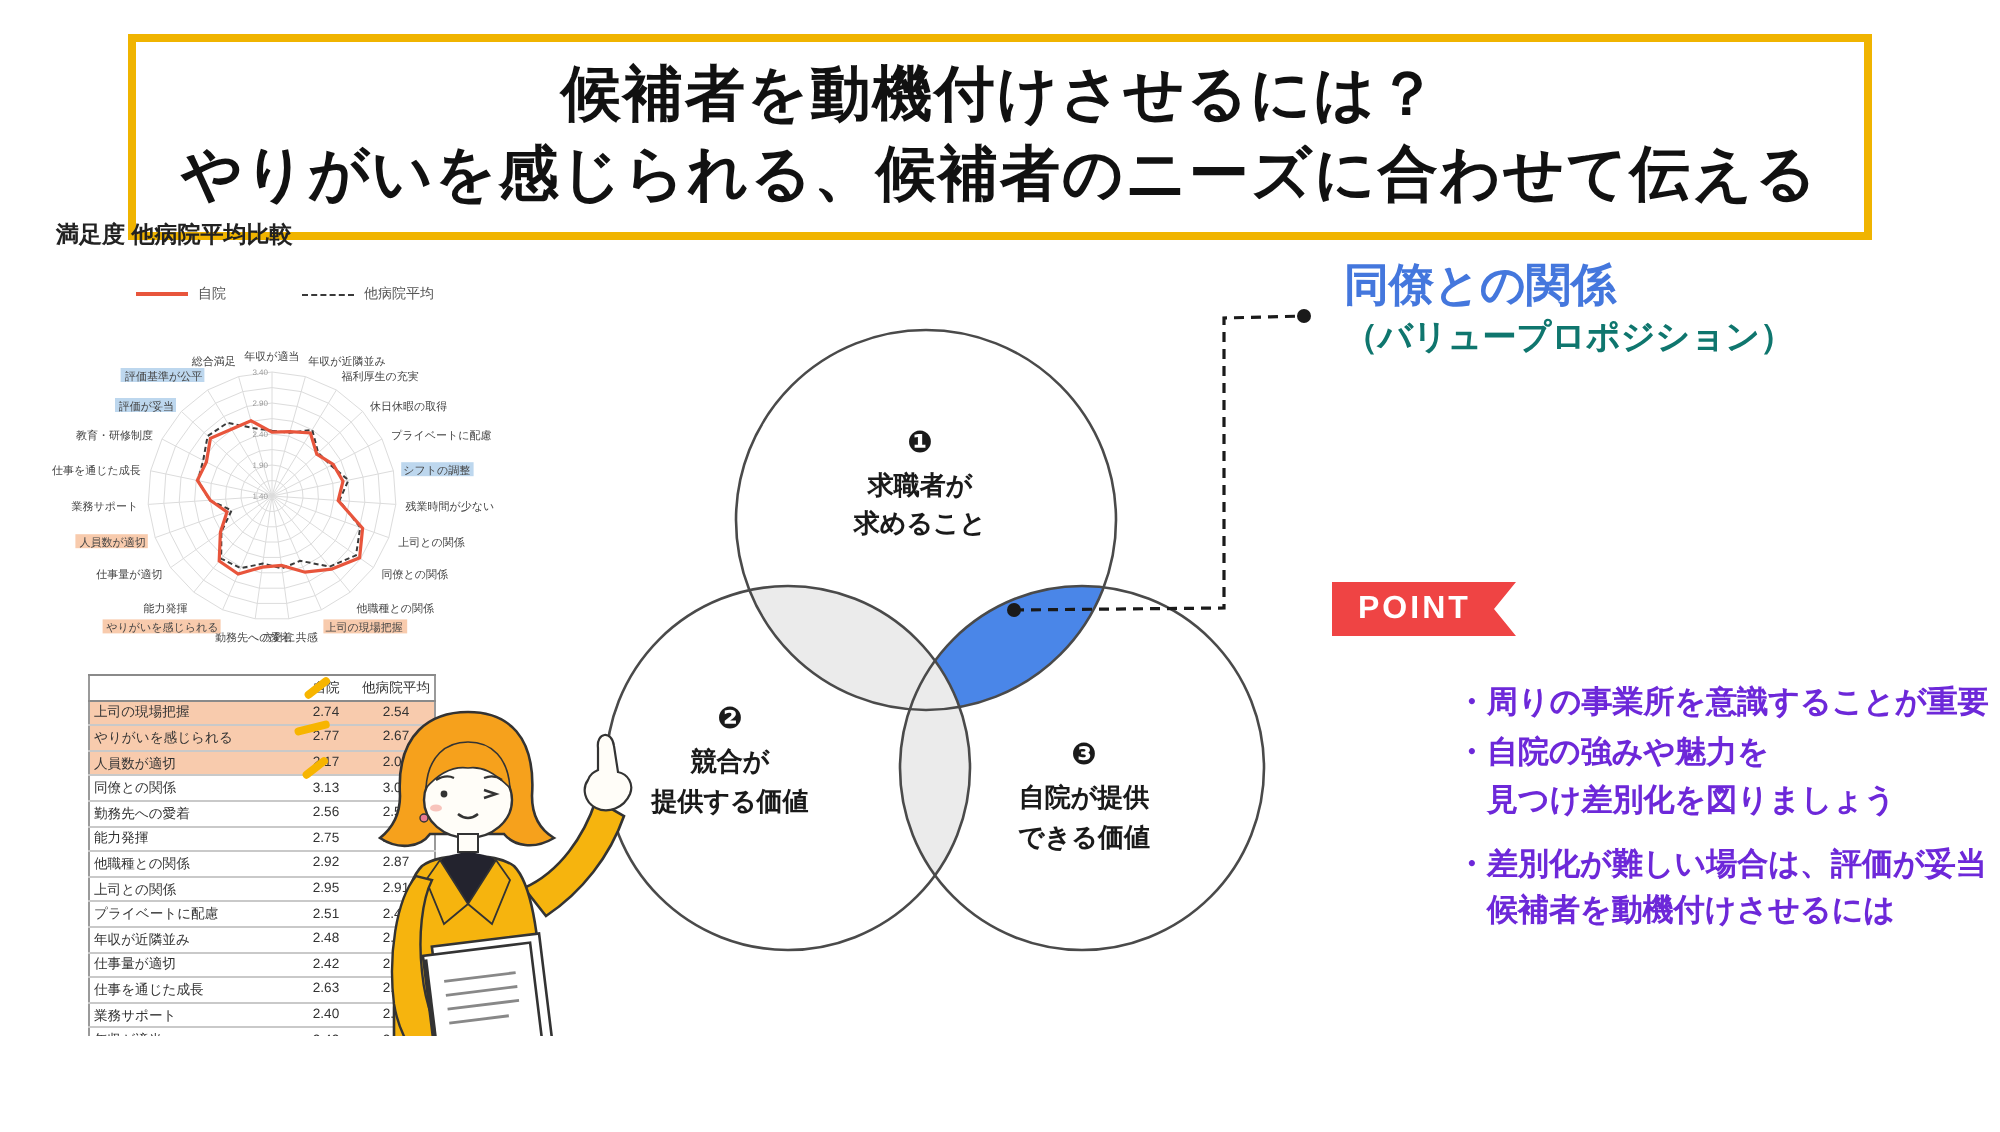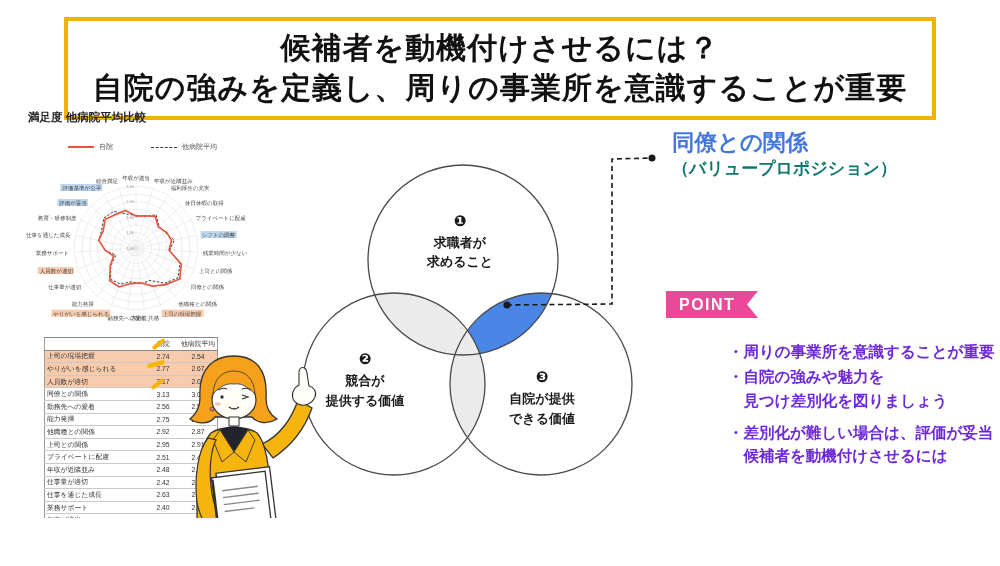--- a/index.html
+++ b/index.html
@@ -42,21 +42,21 @@
   .bullets li div:first-child::before{content:"・";margin-left:-1em;}
   .bullets li.gap{margin-top:9px;}
 </style>
 </head>
 <body>
 
 <div id="page">
 
   <div class="banner" style="border-color: rgb(240, 180, 0);">
     <div>候補者を動機付けさせるには？</div>
-    <div>自院の強みを定義し、周りの事業所を意識することが重要</div>
+    <div>やりがいを感じられる、候補者のニーズに合わせて伝える</div>
   </div>
 
   <div class="radar-title">満足度 他病院平均比較</div>
   <div class="legend">
     <div class="item">
       <span class="line-own"></span>
       <span>自院</span>
     </div>
     <div class="item">
       <span class="line-avg"></span>
@@ -280,21 +280,21 @@
 
   <svg id="connector-svg" width="165" height="165" viewBox="0 0 165 165">
     <path d="M7,155 L112,154 L112,9 L152,8" fill="none" stroke="#1a1a1a" stroke-width="1.6" stroke-dasharray="5,3.5"></path>
     <circle cx="7" cy="155" r="3.5" fill="#1a1a1a"></circle>
     <circle cx="152" cy="8" r="3.5" fill="#1a1a1a"></circle>
   </svg>
 
   <div class="callout-title" style="color: rgb(68, 119, 221);">同僚との関係</div>
   <div class="callout-sub" style="color: #0f766e;">（バリュープロポジション）</div>
 
-  <div class="point-badge" style="background: #ec4899;">POINT</div>
+  <div class="point-badge" style="background: #ef4444;">POINT</div>
   <ul class="bullets">
       <li>
         <div>周りの事業所を意識することが重要</div>
       </li>
       <li>
         <div>自院の強みや魅力を</div>
         <div>見つけ差別化を図りましょう</div>
       </li>
       <li class="gap">
         <div>差別化が難しい場合は、評価が妥当</div>

